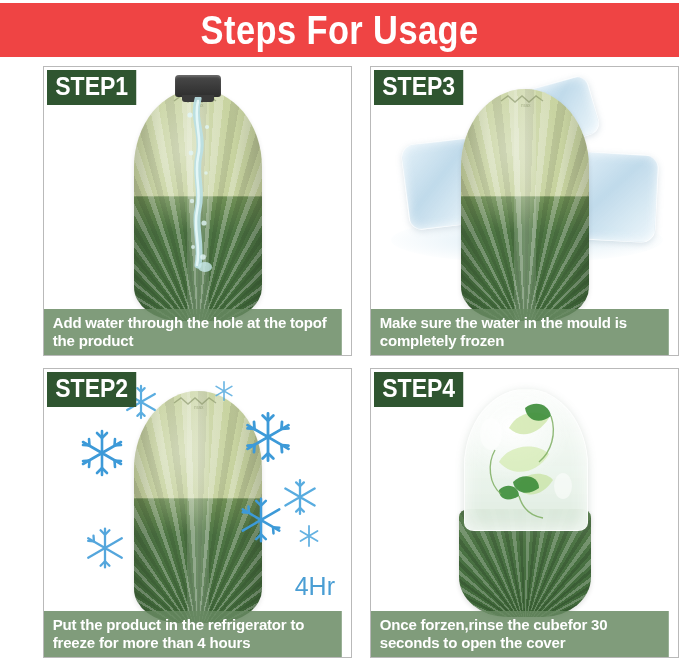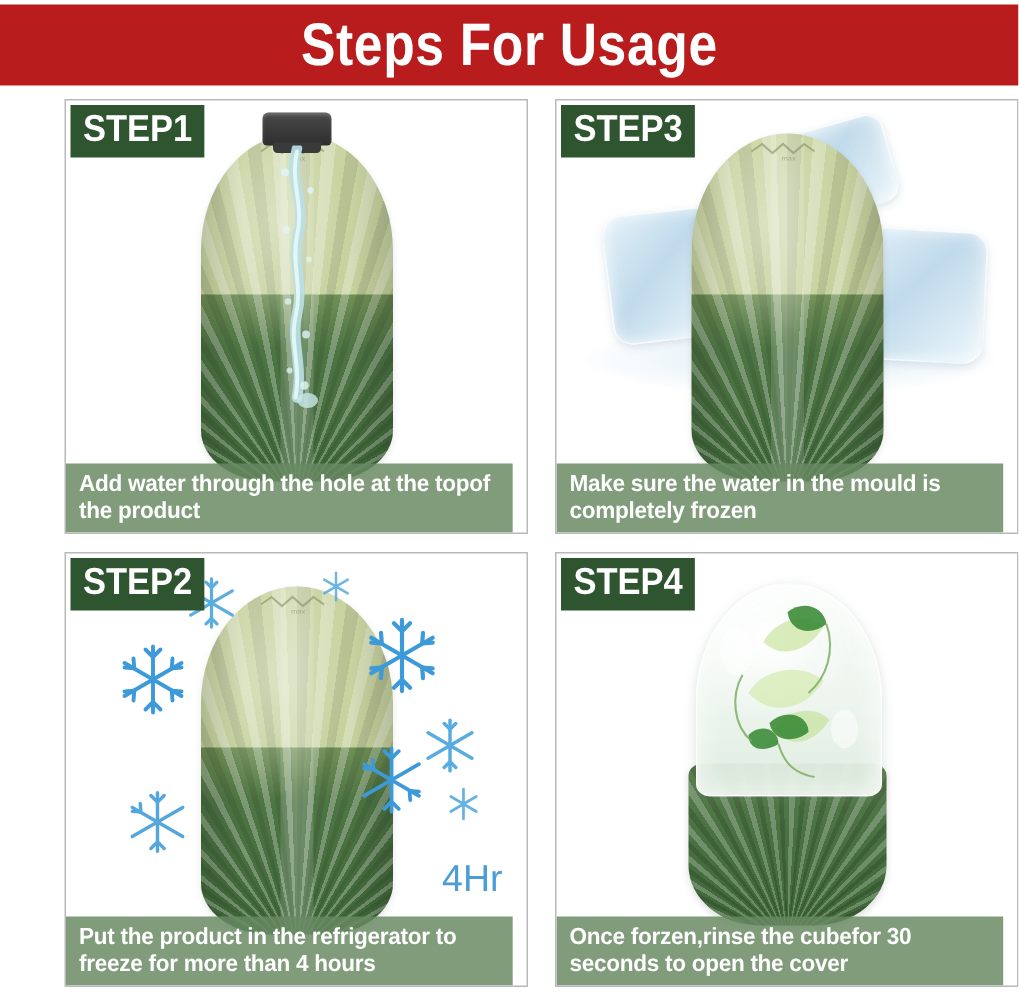--- a/index.html
+++ b/index.html
@@ -7,21 +7,21 @@
     width:679px;height:664px;
     background:#ffffff;
     font-family:"Liberation Sans","DejaVu Sans",sans-serif;
     overflow:hidden;
   }
   .page{position:relative;width:679px;height:664px;background:#fff;}
 
   
   .banner{
     position:absolute;left:0;top:3px;width:679px;height:54px;
-    background:#b91c1c;
+    background:#ef4444;
     display:flex;align-items:center;justify-content:center;
   }
   .banner-title{
     color:#ffffff;
     font-size:40px;
     font-weight:700;
     letter-spacing:0.5px;
     transform:scaleX(0.86);
     font-family:"Liberation Sans","DejaVu Sans",sans-serif;
     line-height:1;

